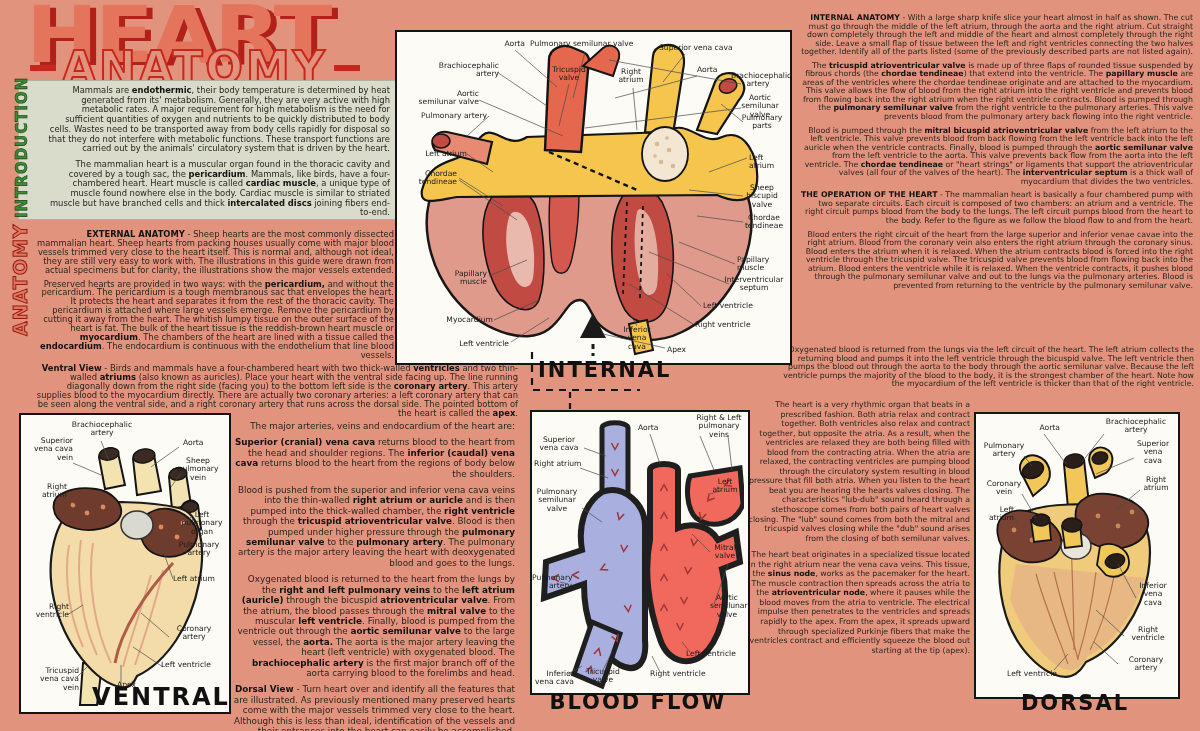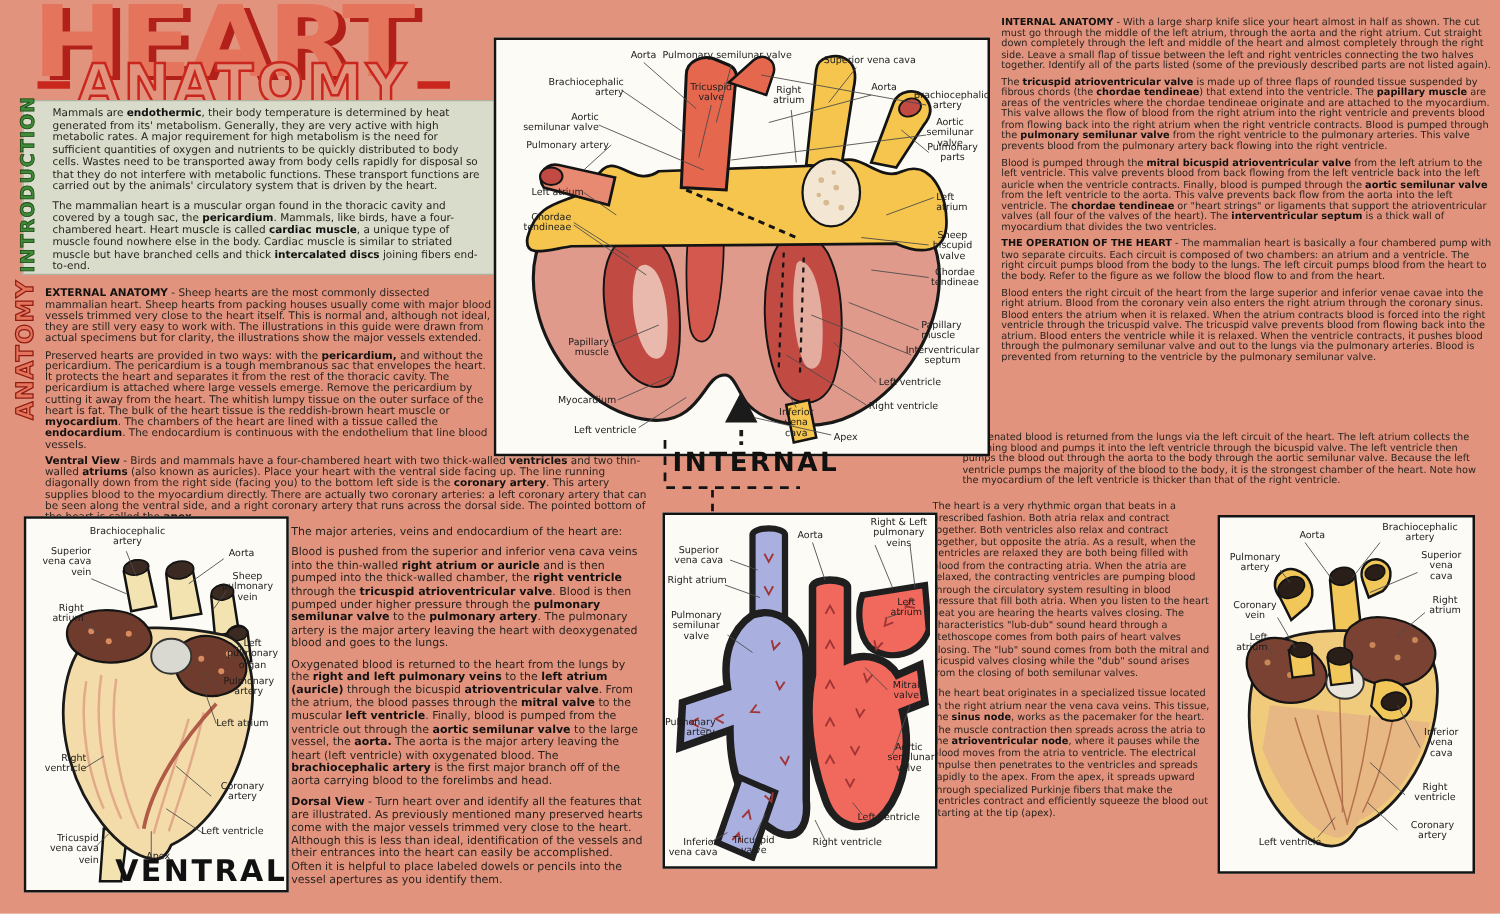--- a/index.html
+++ b/index.html
@@ -15,21 +15,21 @@
   .tdash{width:26px;height:6px;background:#C9271E;}
   
   .vlabel{position:absolute;transform:rotate(-90deg);transform-origin:top left;
     font-weight:bold;white-space:nowrap;text-align:center;}
   .vlabel.intro{left:13px;top:218px;width:136px;font-size:15px;letter-spacing:1px;
     color:#3E8A36;-webkit-text-stroke:.6px #16400F;}
   .vlabel.anat{left:9px;top:336px;width:106px;font-size:19px;letter-spacing:1px;
     color:#E4745B;-webkit-text-stroke:1px #8E1A12;}
   
   .tb p{margin:0 0 6px 0;}
-  .tb{position:absolute;}
+  .tb{position:absolute;text-align:right;}
   .intro-box{position:absolute;left:18px;top:80px;width:376px;height:138px;
     background:#D9DCCB;border:1px solid #AEB2A0;}
   .intro-text{left:42px;top:86px;width:348px;font-size:8.4px;line-height:9.7px;}
   .anatomy-text{left:36px;top:230px;width:358px;font-size:8.4px;line-height:8.9px;}
   .anatomy-text p{margin-bottom:5px;}
   .ventral-para{left:36px;top:364px;width:482px;font-size:8.4px;line-height:8.9px;}
   .middle-col{left:233px;top:421px;width:282px;font-size:8.8px;line-height:10.4px;}
   .right-top{left:801px;top:14px;width:392px;font-size:7.8px;line-height:8.55px;}
   .right-top p{margin-bottom:5px;}
   .right-wide{left:770px;top:346px;width:424px;font-size:7.8px;line-height:8.55px;}
@@ -76,20 +76,21 @@
   <div class="tb anatomy-text">
     <p><strong>EXTERNAL ANATOMY</strong> - Sheep hearts are the most commonly dissected mammalian heart. Sheep hearts from packing houses usually come with major blood vessels trimmed very close to the heart itself. This is normal and, although not ideal, they are still very easy to work with. The illustrations in this guide were drawn from actual specimens but for clarity, the illustrations show the major vessels extended.</p>
     <p>Preserved hearts are provided in two ways: with the <strong>pericardium,</strong> and without the pericardium. The pericardium is a tough membranous sac that envelopes the heart. It protects the heart and separates it from the rest of the thoracic cavity. The pericardium is attached where large vessels emerge. Remove the pericardium by cutting it away from the heart. The whitish lumpy tissue on the outer surface of the heart is fat. The bulk of the heart tissue is the reddish-brown heart muscle or <strong>myocardium</strong>. The chambers of the heart are lined with a tissue called the <strong>endocardium</strong>. The endocardium is continuous with the endothelium that line blood vessels.</p>
   </div>
   <div class="tb ventral-para">
     <p><strong>Ventral View</strong> - Birds and mammals have a four-chambered heart with two thick-walled <strong>ventricles</strong> and two thin-walled <strong>atriums</strong> (also known as auricles). Place your heart with the ventral side facing up. The line running diagonally down from the right side (facing you) to the bottom left side is the <strong>coronary artery</strong>. This artery supplies blood to the myocardium directly. There are actually two coronary arteries: a left coronary artery that can be seen along the ventral side, and a right coronary artery that runs across the dorsal side. The pointed bottom of the heart is called the <strong>apex</strong>.</p>
   </div>
 
   <div class="tb middle-col">
     <p>The major arteries, veins and endocardium of the heart are:</p>
+    <p><strong>Superior (cranial) vena cava</strong> returns blood to the heart from the head and shoulder regions. The <strong>inferior (caudal) vena cava</strong> returns blood to the heart from the regions of body below the shoulders.</p>
     <p>Blood is pushed from the superior and inferior vena cava veins into the thin-walled <strong>right atrium or auricle</strong> and is then pumped into the thick-walled chamber, the <strong>right ventricle</strong> through the <strong>tricuspid atrioventricular valve</strong>. Blood is then pumped under higher pressure through the <strong>pulmonary semilunar valve</strong> to the <strong>pulmonary artery</strong>. The pulmonary artery is the major artery leaving the heart with deoxygenated blood and goes to the lungs.</p>
     <p>Oxygenated blood is returned to the heart from the lungs by the <strong>right and left pulmonary veins</strong> to the <strong>left atrium (auricle)</strong> through the bicuspid <strong>atrioventricular valve</strong>. From the atrium, the blood passes through the <strong>mitral valve</strong> to the muscular <strong>left ventricle</strong>. Finally, blood is pumped from the ventricle out through the <strong>aortic semilunar valve</strong> to the large vessel, the <strong>aorta.</strong> The aorta is the major artery leaving the heart (left ventricle) with oxygenated blood. The <strong>brachiocephalic artery</strong> is the first major branch off of the aorta carrying blood to the forelimbs and head.</p>
     <p><strong>Dorsal View</strong> - Turn heart over and identify all the features that are illustrated. As previously mentioned many preserved hearts come with the major vessels trimmed very close to the heart. Although this is less than ideal, identification of the vessels and their entrances into the heart can easily be accomplished. Often it is helpful to place labeled dowels or pencils into the vessel apertures as you identify them.</p>
   </div>
 
   <div class="tb right-top">
     <p><strong>INTERNAL ANATOMY</strong> - With a large sharp knife slice your heart almost in half as shown. The cut must go through the middle of the left atrium, through the aorta and the right atrium. Cut straight down completely through the left and middle of the heart and almost completely through the right side. Leave a small flap of tissue between the left and right ventricles connecting the two halves together. Identify all of the parts listed (some of the previously described parts are not listed again).</p>
     <p>The <strong>tricuspid atrioventricular valve</strong> is made up of three flaps of rounded tissue suspended by fibrous chords (the <strong>chordae tendineae</strong>) that extend into the ventricle. The <strong>papillary muscle</strong> are areas of the ventricles where the chordae tendineae originate and are attached to the myocardium. This valve allows the flow of blood from the right atrium into the right ventricle and prevents blood from flowing back into the right atrium when the right ventricle contracts. Blood is pumped through the <strong>pulmonary semilunar valve</strong> from the right ventricle to the pulmonary arteries. This valve prevents blood from the pulmonary artery back flowing into the right ventricle.</p>
     <p>Blood is pumped through the <strong>mitral bicuspid atrioventricular valve</strong> from the left atrium to the left ventricle. This valve prevents blood from back flowing from the left ventricle back into the left auricle when the ventricle contracts. Finally, blood is pumped through the <strong>aortic semilunar valve</strong> from the left ventricle to the aorta. This valve prevents back flow from the aorta into the left ventricle. The <strong>chordae tendineae</strong> or "heart strings" or ligaments that support the atrioventricular valves (all four of the valves of the heart). The <strong>interventricular septum</strong> is a thick wall of myocardium that divides the two ventricles.</p>
     <p><strong>THE OPERATION OF THE HEART</strong> - The mammalian heart is basically a four chambered pump with two separate circuits. Each circuit is composed of two chambers: an atrium and a ventricle. The right circuit pumps blood from the body to the lungs. The left circuit pumps blood from the heart to the body. Refer to the figure as we follow the blood flow to and from the heart.</p>
@@ -341,20 +342,21 @@
     <div class="dlab ce" style="left:176px;top:66px;width:34px">Left atrium</div>
     <div class="dlab ce" style="left:2px;top:76px;width:46px">Pulmonary semilunar valve</div>
     <div class="dlab ce" style="left:176px;top:132px;width:34px">Mitral valve</div>
     <div class="dlab ra" style="left:0px;top:162px;width:40px">Pulmonary artery</div>
     <div class="dlab ce" style="left:178px;top:182px;width:34px">Aortic semilunar valve</div>
     <div class="dlab la" style="left:154px;top:238px;width:58px">Left ventricle</div>
     <div class="dlab la" style="left:118px;top:258px;width:62px">Right ventricle</div>
     <div class="dlab ce" style="left:50px;top:256px;width:42px">Tricuspid valve</div>
     <div class="dlab ra" style="left:2px;top:258px;width:40px">Inferior vena cava</div>
   </div>
+  <div class="caption cap-bloodflow">BLOOD FLOW</div>
 
   <div class="panel p-dorsal">
     <svg width="198" height="279" viewBox="0 0 198 279">
       <g>
 
         <path d="M48,64 C38,52 48,38 61,42 C73,46 78,60 70,71 L57,82 Z" fill="#F2C75A" stroke="#141414" stroke-width="2"></path>
         <ellipse cx="57" cy="56" rx="11" ry="8" fill="#2A1E18" stroke="#141414" stroke-width="1.4" transform="rotate(-25 57 56)"></ellipse>
         <path d="M88,50 L92,94 L113,90 L108,46 C100,37 90,41 88,50 Z" fill="#F2C75A" stroke="#141414" stroke-width="2"></path>
         <ellipse cx="98" cy="47" rx="10" ry="7" fill="#2A1E18" stroke="#141414" stroke-width="1.4" transform="rotate(-10 98 47)"></ellipse>
         <path d="M114,50 C110,37 123,29 132,36 C139,41 137,53 130,59 L119,64 Z" fill="#F2C75A" stroke="#141414" stroke-width="2"></path>
@@ -409,14 +411,15 @@
     <div class="dlab ce" style="left:4px;top:28px;width:48px">Pulmonary artery</div>
     <div class="dlab ce" style="left:158px;top:26px;width:38px">Superior vena cava</div>
     <div class="dlab ce" style="left:4px;top:66px;width:48px">Coronary vein</div>
     <div class="dlab ce" style="left:164px;top:62px;width:32px">Right atrium</div>
     <div class="dlab ra" style="left:2px;top:92px;width:36px">Left atrium</div>
     <div class="dlab ce" style="left:158px;top:168px;width:38px">Inferior vena cava</div>
     <div class="dlab ce" style="left:148px;top:212px;width:48px">Right ventricle</div>
     <div class="dlab ce" style="left:144px;top:242px;width:52px">Coronary artery</div>
     <div class="dlab ce" style="left:30px;top:256px;width:52px">Left ventricle</div>
   </div>
+  <div class="caption cap-dorsal">DORSAL</div>
 
 </div>
 
 </body></html>

